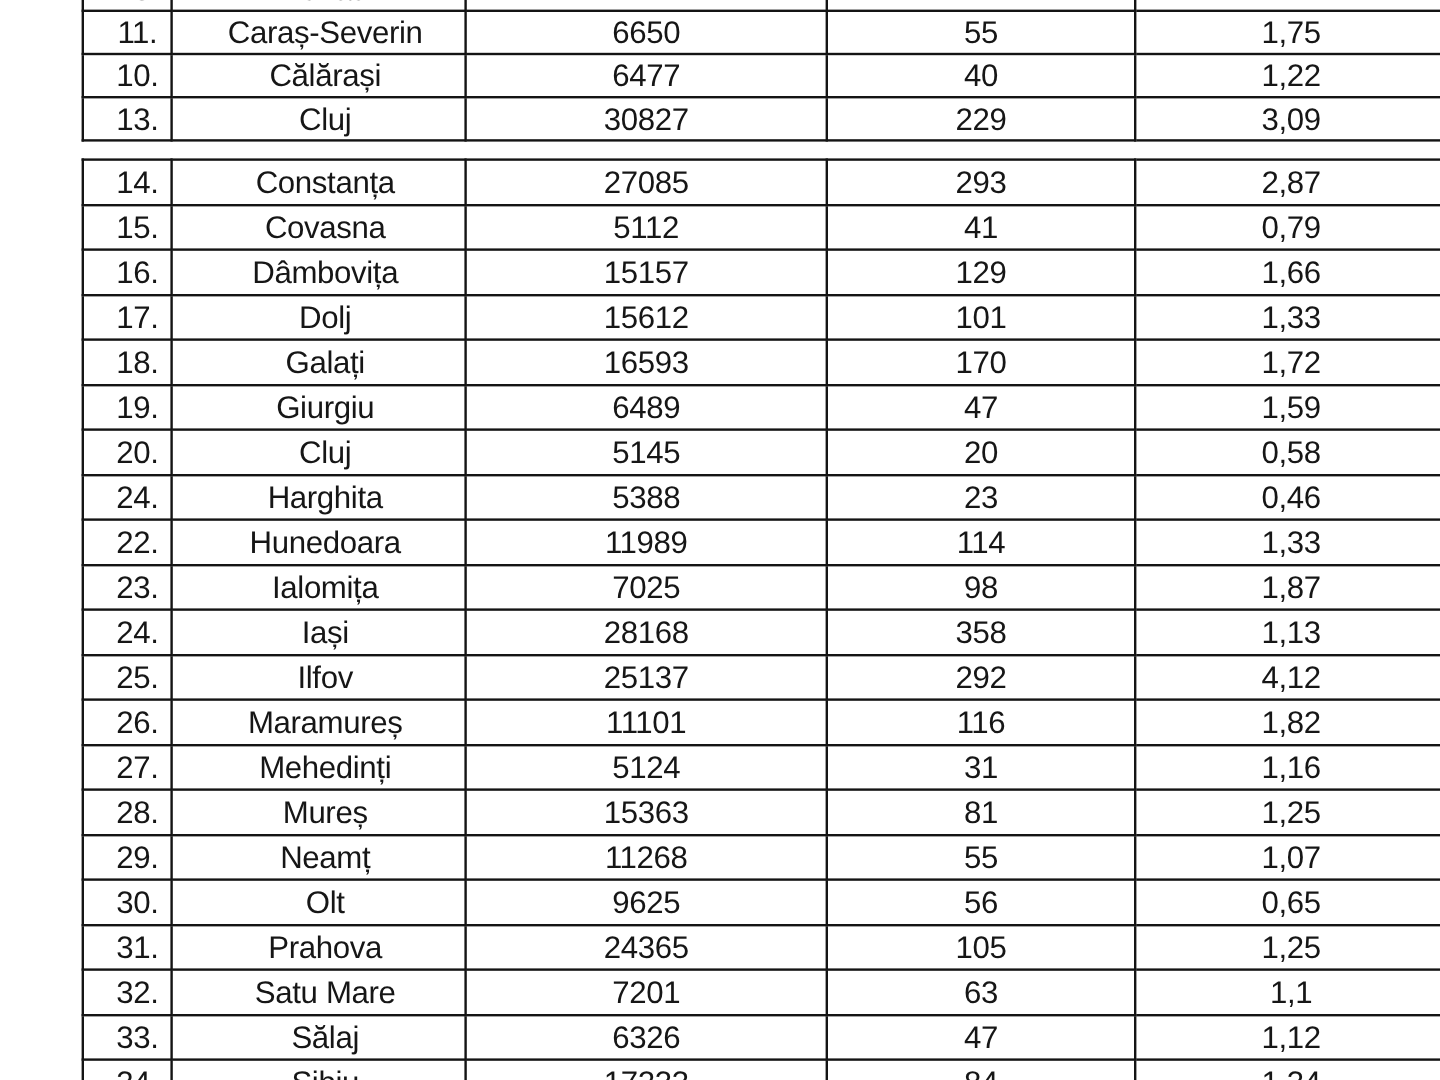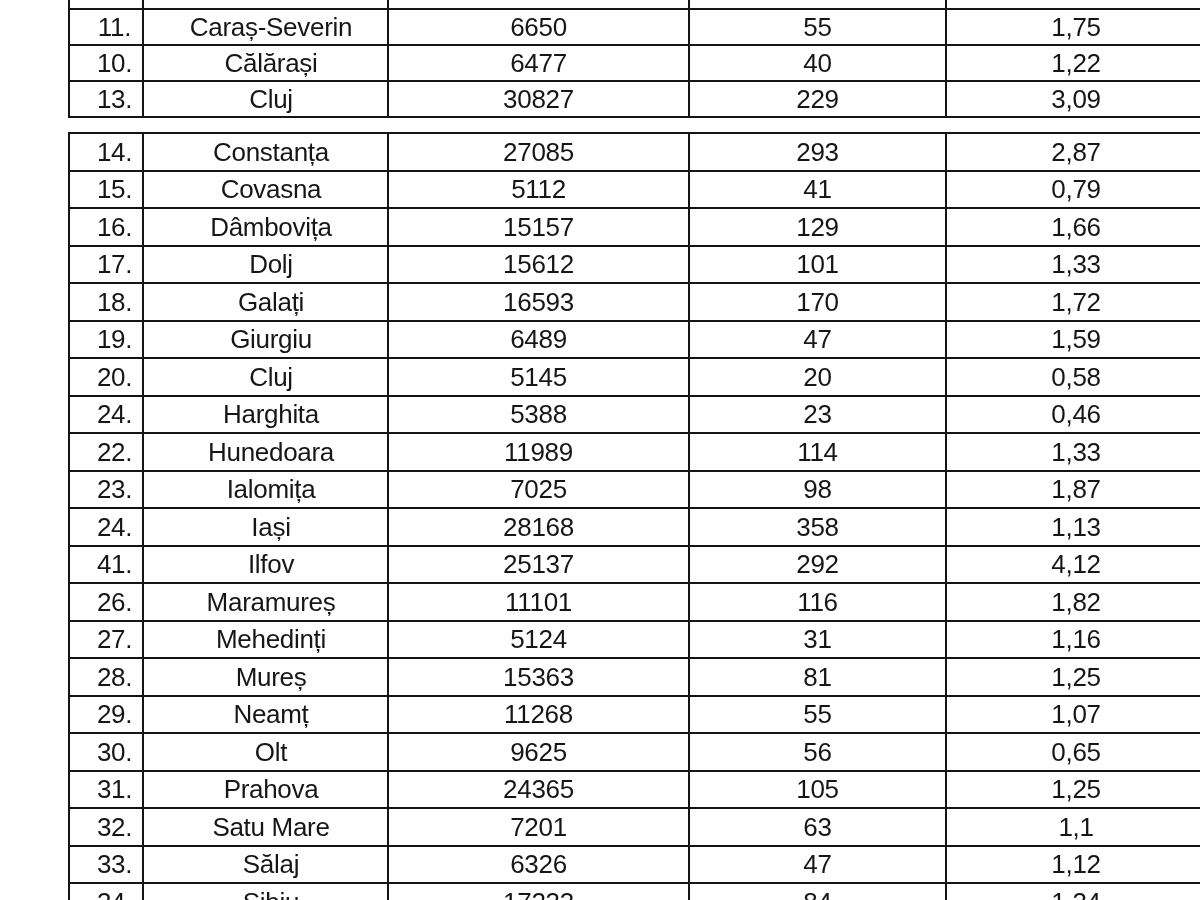--- a/index.html
+++ b/index.html
@@ -172,21 +172,21 @@
           <td class="num-cell">1,87</td>
         </tr>
         <tr>
           <td class="no-cell">24.</td>
           <td class="name-cell">Iași</td>
           <td class="num-cell">28168</td>
           <td class="num-cell">358</td>
           <td class="num-cell">1,13</td>
         </tr>
         <tr>
-          <td class="no-cell">41.</td>
+          <td class="no-cell">25.</td>
           <td class="name-cell">Ilfov</td>
           <td class="num-cell">25137</td>
           <td class="num-cell">292</td>
           <td class="num-cell">4,12</td>
         </tr>
         <tr>
           <td class="no-cell">26.</td>
           <td class="name-cell">Maramureș</td>
           <td class="num-cell">11101</td>
           <td class="num-cell">116</td>

